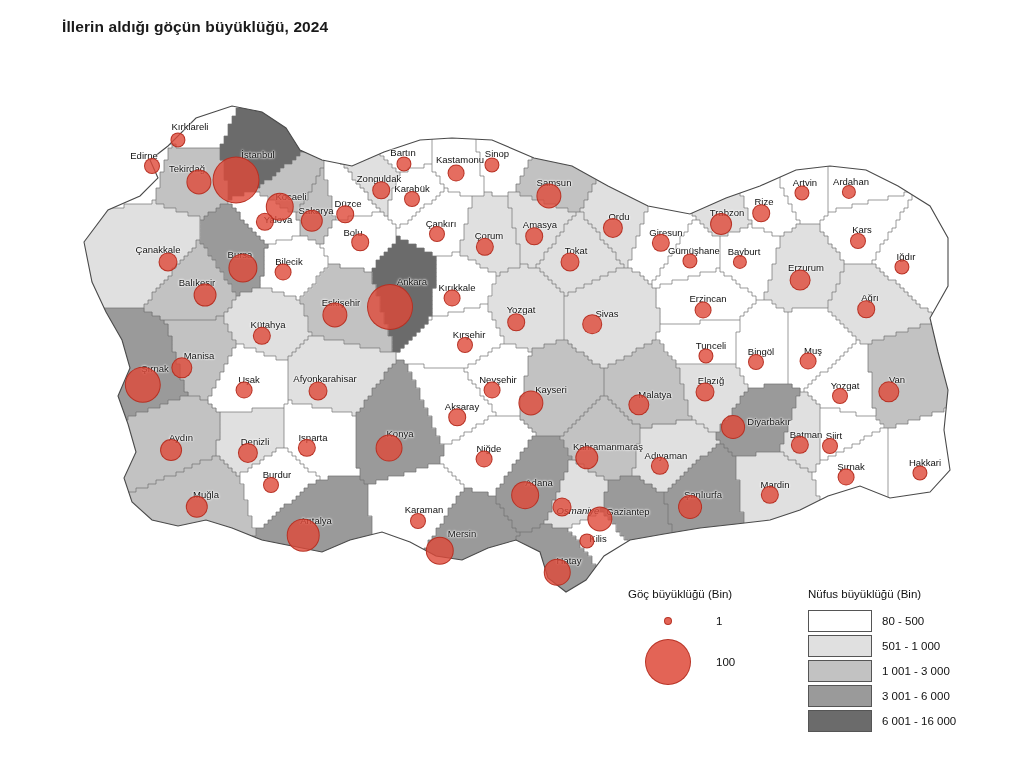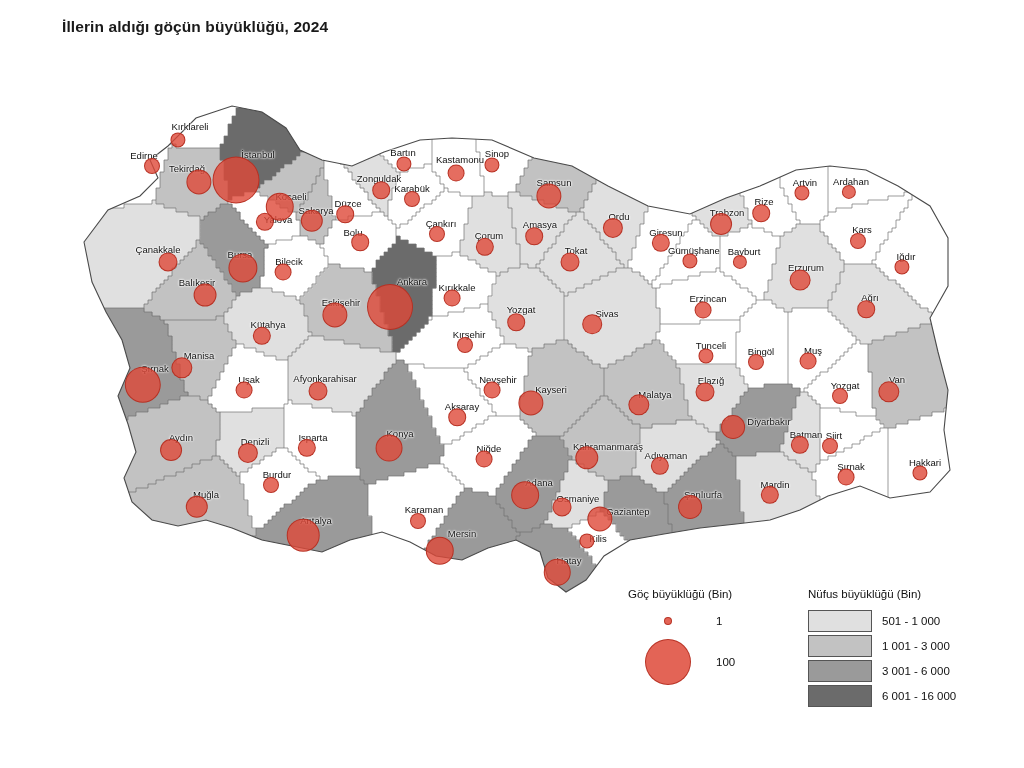--- a/index.html
+++ b/index.html
@@ -2247,21 +2247,21 @@
       <div class="label" style="left: 313px; top: 437px;">Isparta</div>
       <div class="label" style="left: 316px; top: 520px;">Antalya</div>
       <div class="label" style="left: 400px; top: 433px;">Konya</div>
       <div class="label" style="left: 424px; top: 509px;">Karaman</div>
       <div class="label" style="left: 462px; top: 406px;">Aksaray</div>
       <div class="label" style="left: 498px; top: 379px;">Nevşehir</div>
       <div class="label" style="left: 489px; top: 448px;">Niğde</div>
       <div class="label" style="left: 551px; top: 389px;">Kayseri</div>
       <div class="label" style="left: 462px; top: 533px;">Mersin</div>
       <div class="label" style="left: 539px; top: 482px;">Adana</div>
-      <div class="label" style="left: 578px; top: 498px;">Osmaniye</div>
+      <div class="label" style="left: 578px; top: 510px; font-style: italic;">Osmaniye</div>
       <div class="label" style="left: 569px; top: 560px;">Hatay</div>
       <div class="label" style="left: 608px; top: 446px;">Kahramanmaraş</div>
       <div class="label" style="left: 666px; top: 455px;">Adıyaman</div>
       <div class="label" style="left: 628px; top: 511px;">Gaziantep</div>
       <div class="label" style="left: 598px; top: 538px;">Kilis</div>
       <div class="label" style="left: 703px; top: 494px;">Şanlıurfa</div>
       <div class="label" style="left: 655px; top: 394px;">Malatya</div>
       <div class="label" style="left: 711px; top: 380px;">Elazığ</div>
       <div class="label" style="left: 711px; top: 345px;">Tunceli</div>
       <div class="label" style="left: 761px; top: 351px;">Bingöl</div>
@@ -2371,20 +2371,24 @@
         <div class="bub-dot" style="width: 44px; height: 44px; top: 50%;"></div>
         <div class="bub-label" style="top: 50%;">100</div>
       </div>
     </div>
 </div>
 
 <div class="legend" id="legend-pop">
   <div class="legend-title">Nüfus büyüklüğü (Bin)</div>
   <div id="pop-legend-rows">
       <div class="pop-row">
+        <div class="pop-swatch" style="background: rgb(255, 255, 255);"></div>
+        <div class="pop-label">80 - 500</div>
+      </div>
+      <div class="pop-row">
         <div class="pop-swatch" style="background: rgb(224, 224, 224);"></div>
         <div class="pop-label">501 - 1 000</div>
       </div>
       <div class="pop-row">
         <div class="pop-swatch" style="background: rgb(194, 194, 194);"></div>
         <div class="pop-label">1 001 - 3 000</div>
       </div>
       <div class="pop-row">
         <div class="pop-swatch" style="background: rgb(154, 154, 154);"></div>
         <div class="pop-label">3 001 - 6 000</div>

